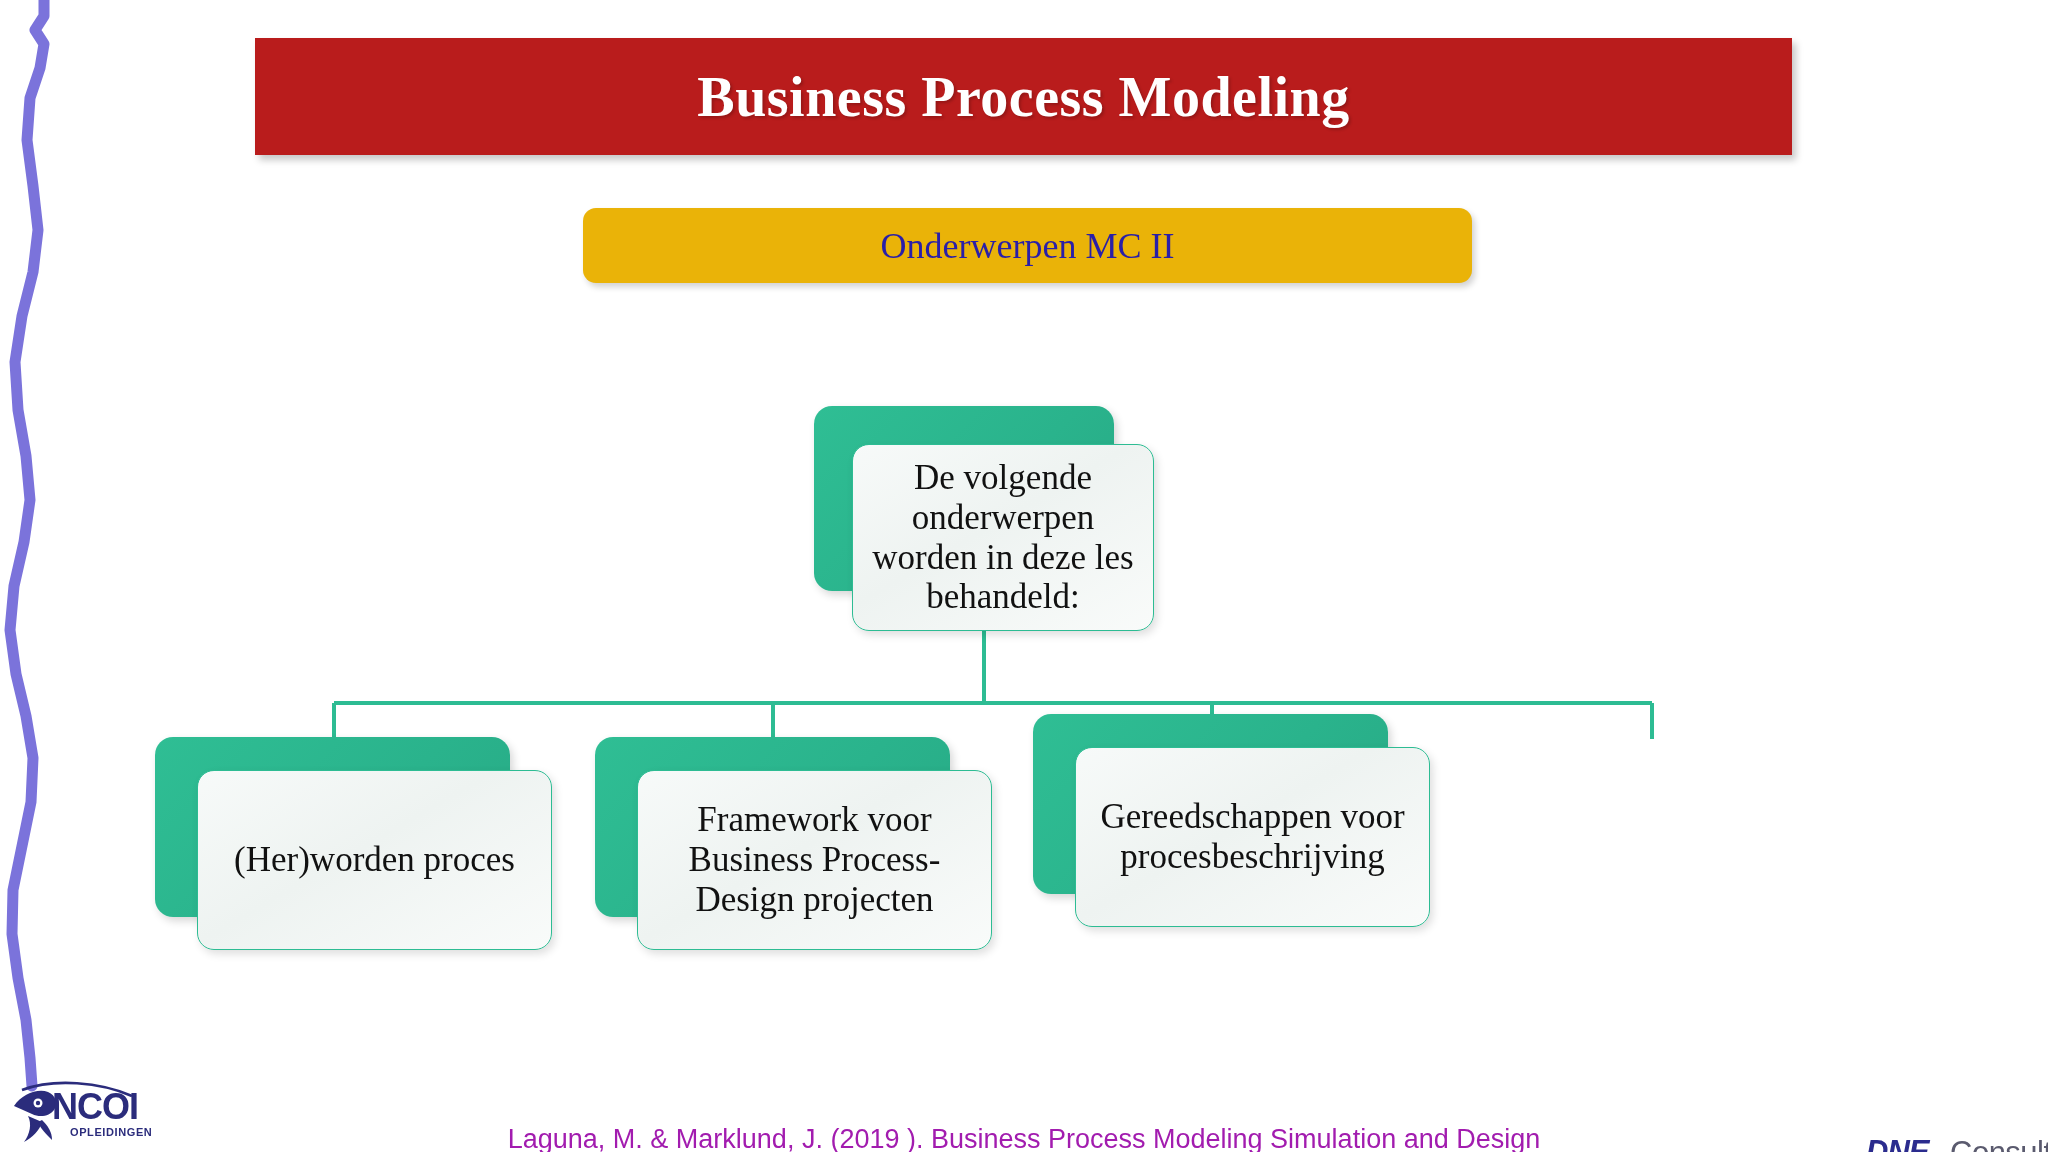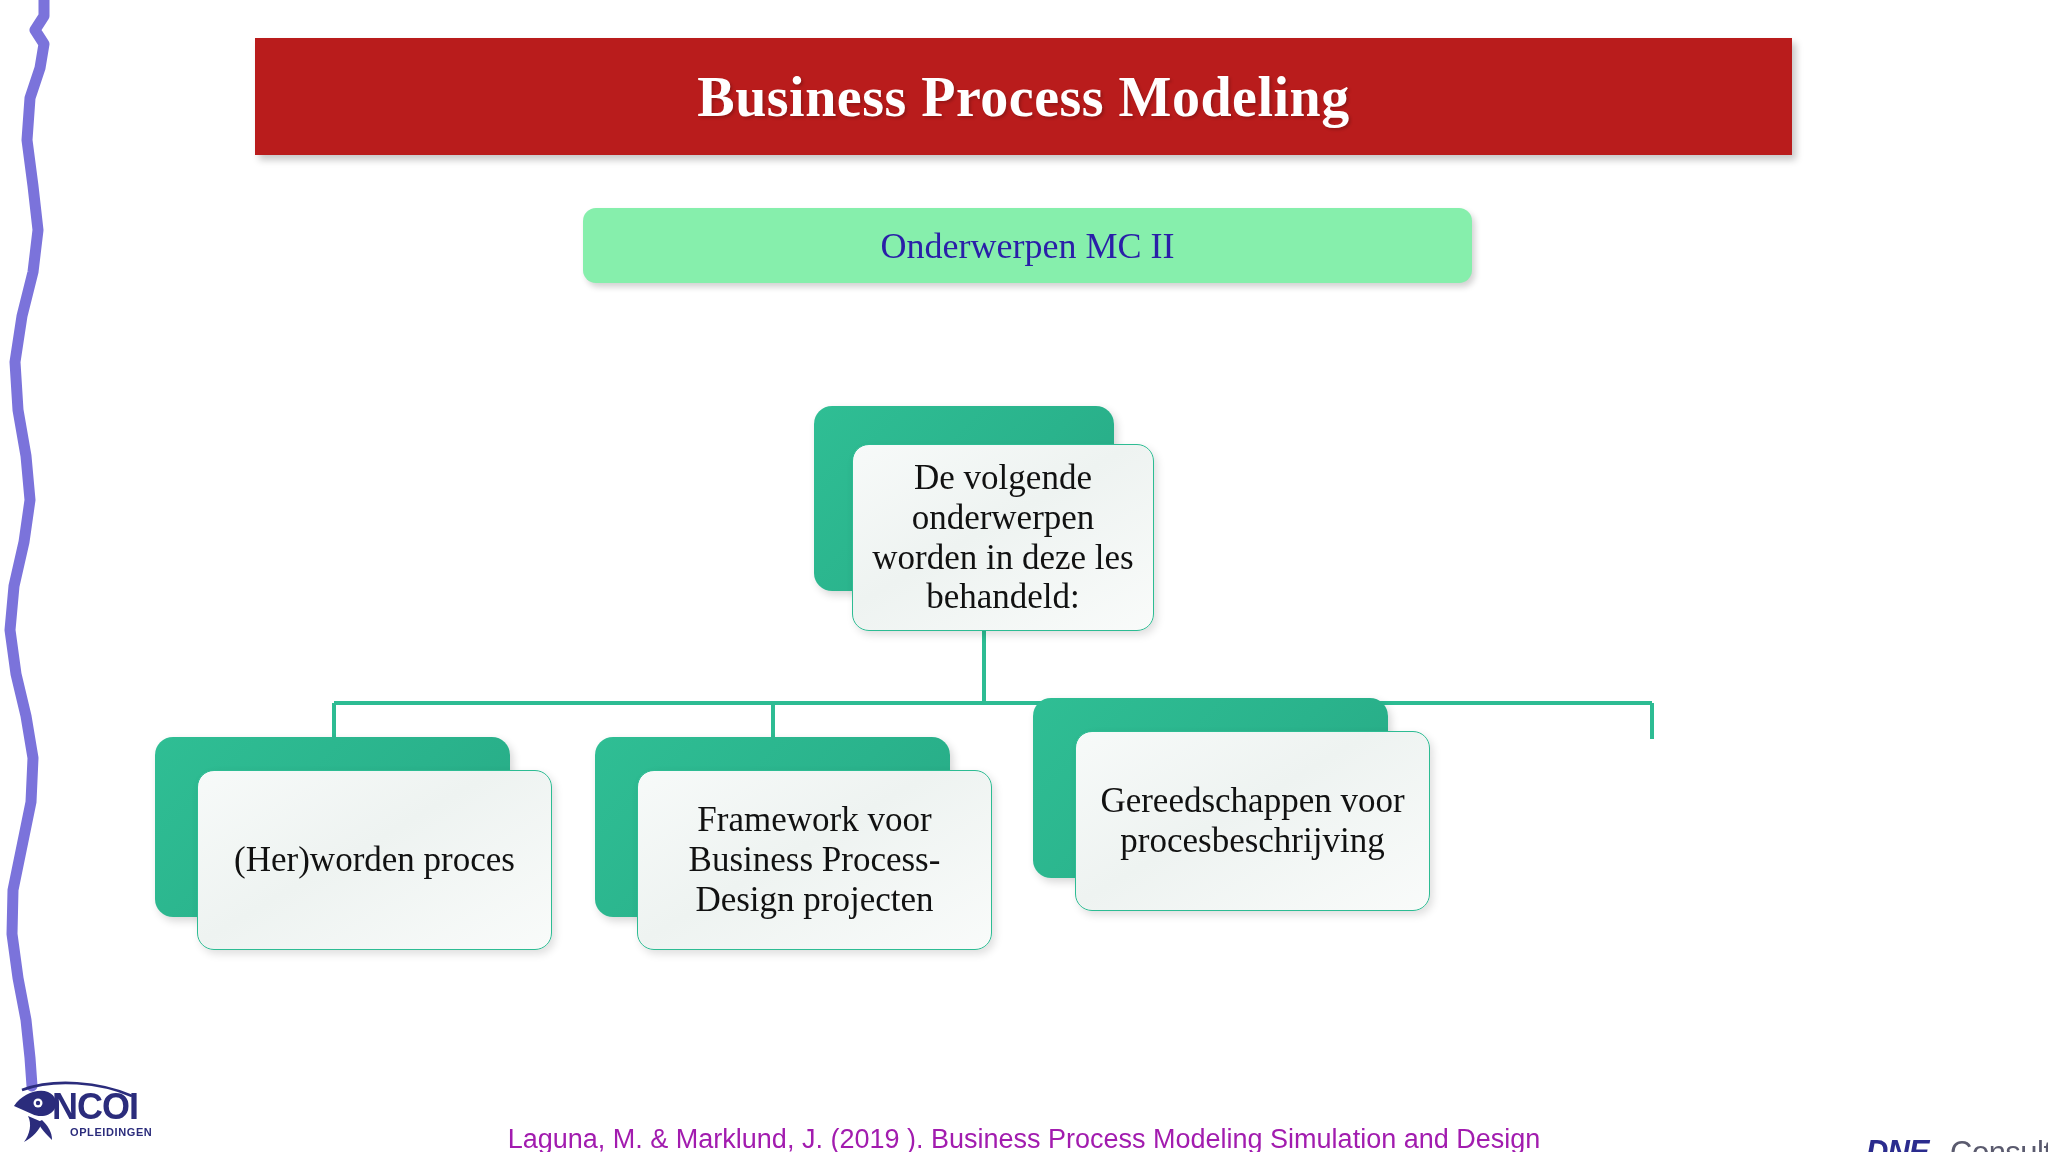--- a/index.html
+++ b/index.html
@@ -28,21 +28,21 @@
     font-weight:bold;
     font-size:56px;
     letter-spacing:0.5px;
     text-shadow:2px 2px 3px rgba(0,0,0,0.20);
     white-space:nowrap;
   }
 
   
   .subtitle-bar{
     position:absolute;left:583px;top:208px;width:889px;height:75px;
-    background:#86efac;
+    background:#eab308;
     border-radius:13px;
     box-shadow:3px 4px 6px rgba(0,0,0,0.18);
     display:flex;align-items:center;justify-content:center;
   }
   .subtitle-text{
     color:#2A1FA8;
     font-family:"Liberation Serif", serif;
     font-size:36px;
     white-space:nowrap;
   }
@@ -82,21 +82,21 @@
   .node-root .card-text{font-size:35px;text-align:center;}
 
   
   .node-child{width:397px;height:213px;}
   .node-child .backing{width:355px;height:180px;}
   .node-child .card{left:42px;top:33px;width:355px;height:180px;}
   .node-child .card-text{font-size:35px;}
 
   .child-1{left:155px;top:737px;}
   .child-2{left:595px;top:737px;}
-  .child-3{left:1033px;top:698px;}
+  .child-3{left:1033px;top:714px;}
   .child-4{left:1472px;top:737px;}
 
   
   .footer-citation{
     position:absolute;left:0;top:1124px;width:2048px;
     text-align:center;
     font-family:"Liberation Sans", sans-serif;
     font-size:27px;
     color:#a21caf;
   }

